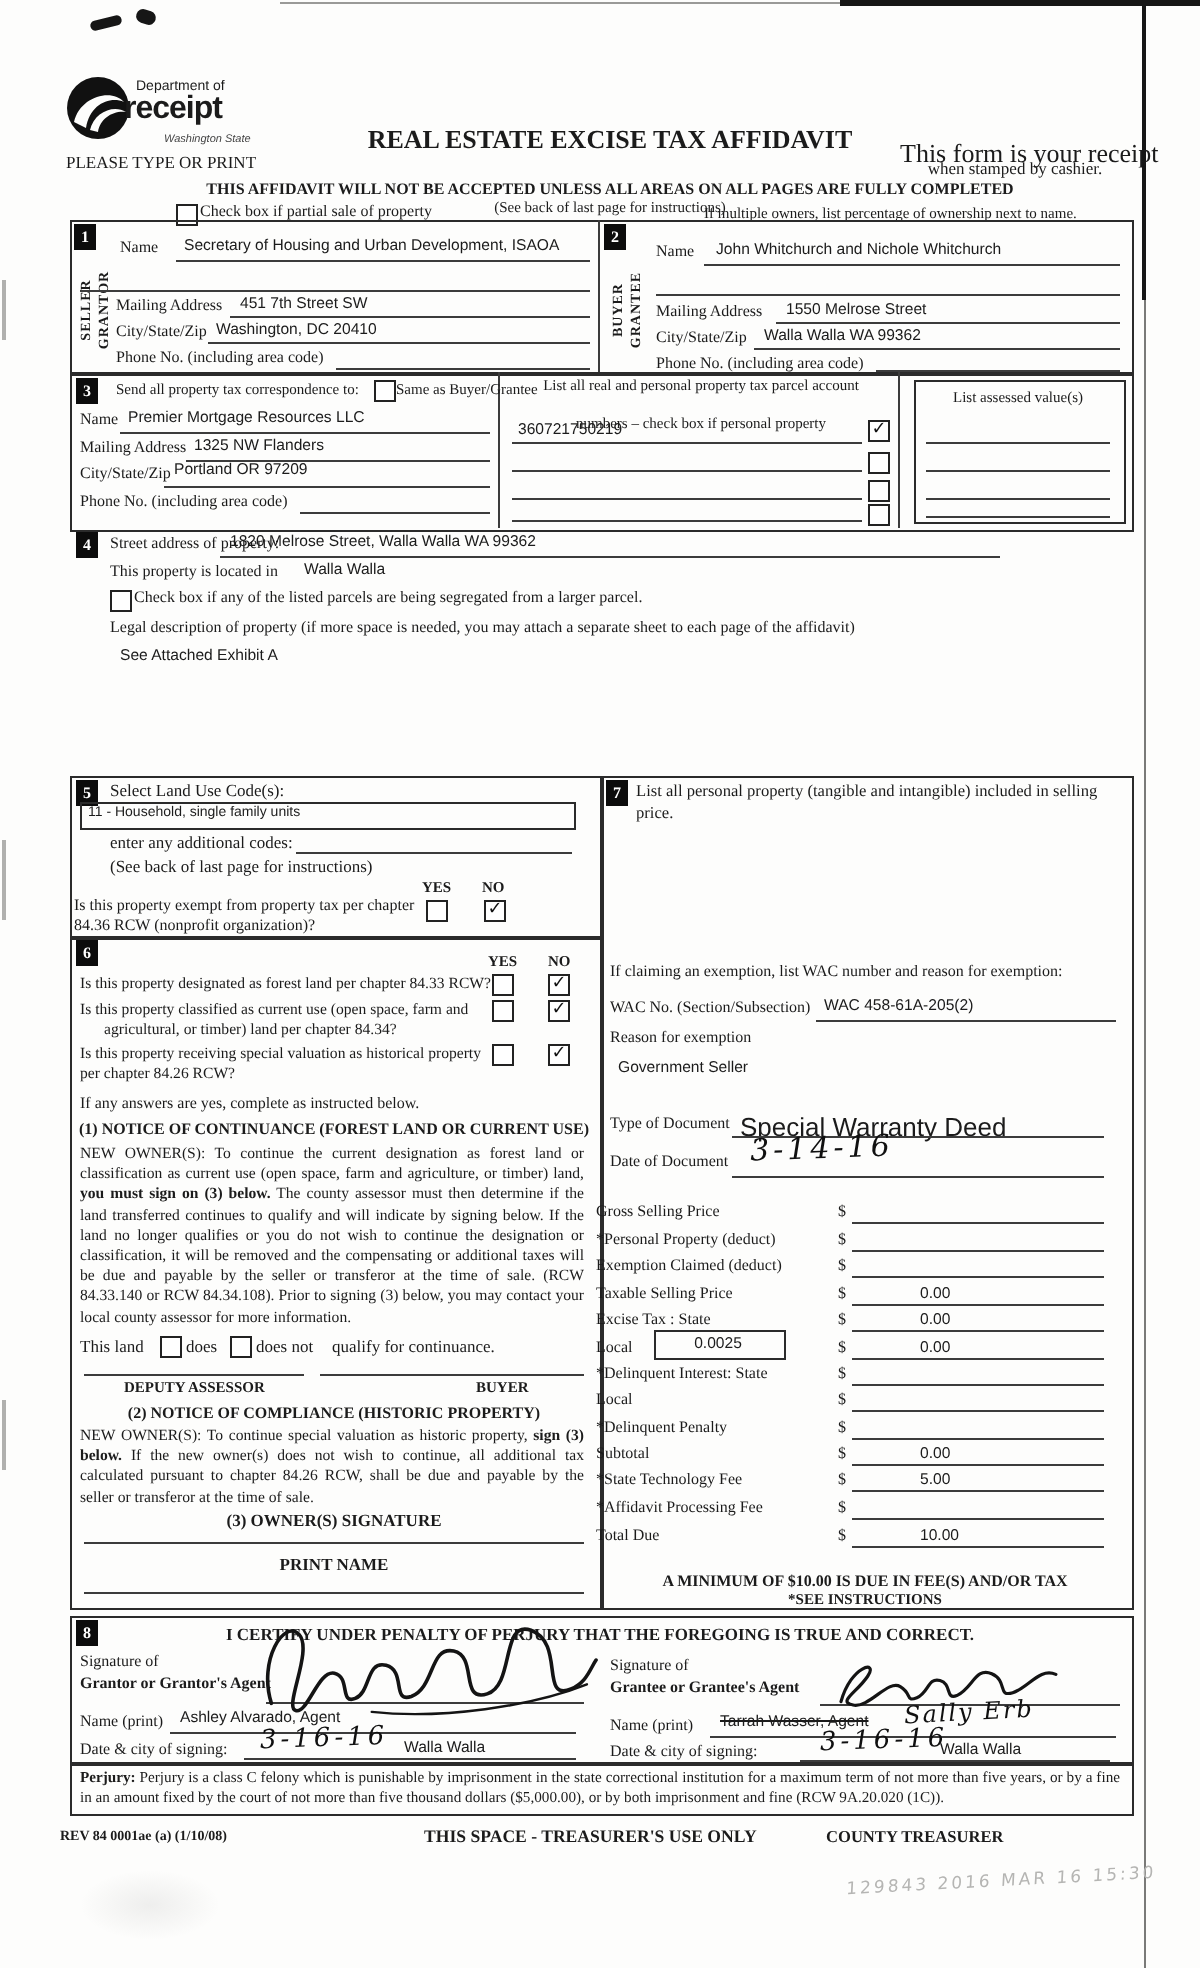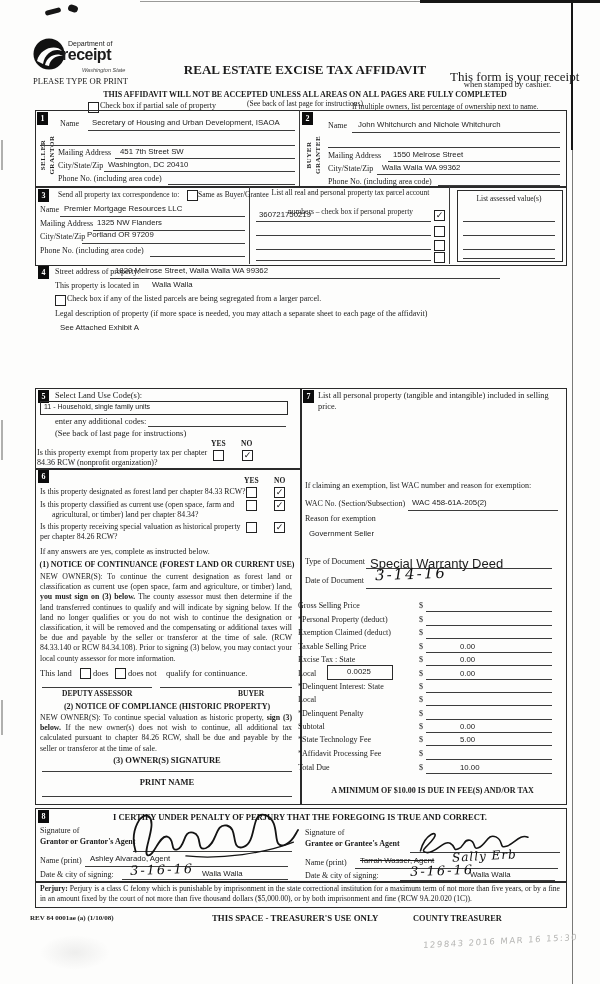--- a/index.html
+++ b/index.html
@@ -285,20 +285,21 @@
   <div class="t ser" style="left:419px;top:749px;font-size:8px;">$</div>
   <div class="ln" style="left:426px;top:759px;width:126px;"></div>
   <div class="t san rt" style="left:460px;top:749px;width:90px;font-size:7.8px;"></div>
 
   <div class="t ser rt" style="left:298px;top:763px;width:117px;font-size:8px;">Total Due</div>
   <div class="t ser" style="left:419px;top:763px;font-size:8px;">$</div>
   <div class="ln" style="left:426px;top:773px;width:126px;"></div>
   <div class="t san rt" style="left:460px;top:763px;width:90px;font-size:7.8px;">10.00</div>
 
   <div class="t ser b ctr" style="left:300px;top:786px;width:265px;font-size:8px;">A MINIMUM OF $10.00 IS DUE IN FEE(S) AND/OR TAX</div>
+  <div class="t ser b ctr" style="left:300px;top:795px;width:265px;font-size:7.5px;">*SEE INSTRUCTIONS</div>
 
   <div class="box" style="left:35px;top:808px;width:530px;height:73px;"></div>
   <div class="numbox" style="left:38px;top:810px;">8</div>
   <div class="t ser b ctr" style="left:35px;width:530px;top:812px;font-size:8.5px;">I CERTIFY UNDER PENALTY OF PERJURY THAT THE FOREGOING IS TRUE AND CORRECT.</div>
 
   <div class="t ser" style="left:40px;top:826px;font-size:8px;">Signature of</div>
   <div class="t ser b" style="left:40px;top:837px;font-size:8px;">Grantor or Grantor's Agent</div>
   <div class="ln" style="left:133px;top:851px;width:159px;"></div>
   <svg style="left:125px;top:803px;transform:rotate(-2deg);" width="175" height="55" viewBox="0 0 175 55">
     <path d="M10,46 C4,24 18,4 25,12 C32,20 16,48 22,50 C28,52 34,30 42,32 C50,34 44,48 52,45 C60,42 58,26 68,29 C78,32 70,48 80,45 C92,41 90,20 102,23 C114,26 104,49 118,45 C132,41 126,8 141,14 C158,21 144,50 160,44 C168,41 170,34 173,30" fill="none" stroke="#141414" stroke-width="1.8" stroke-linecap="round"></path>

